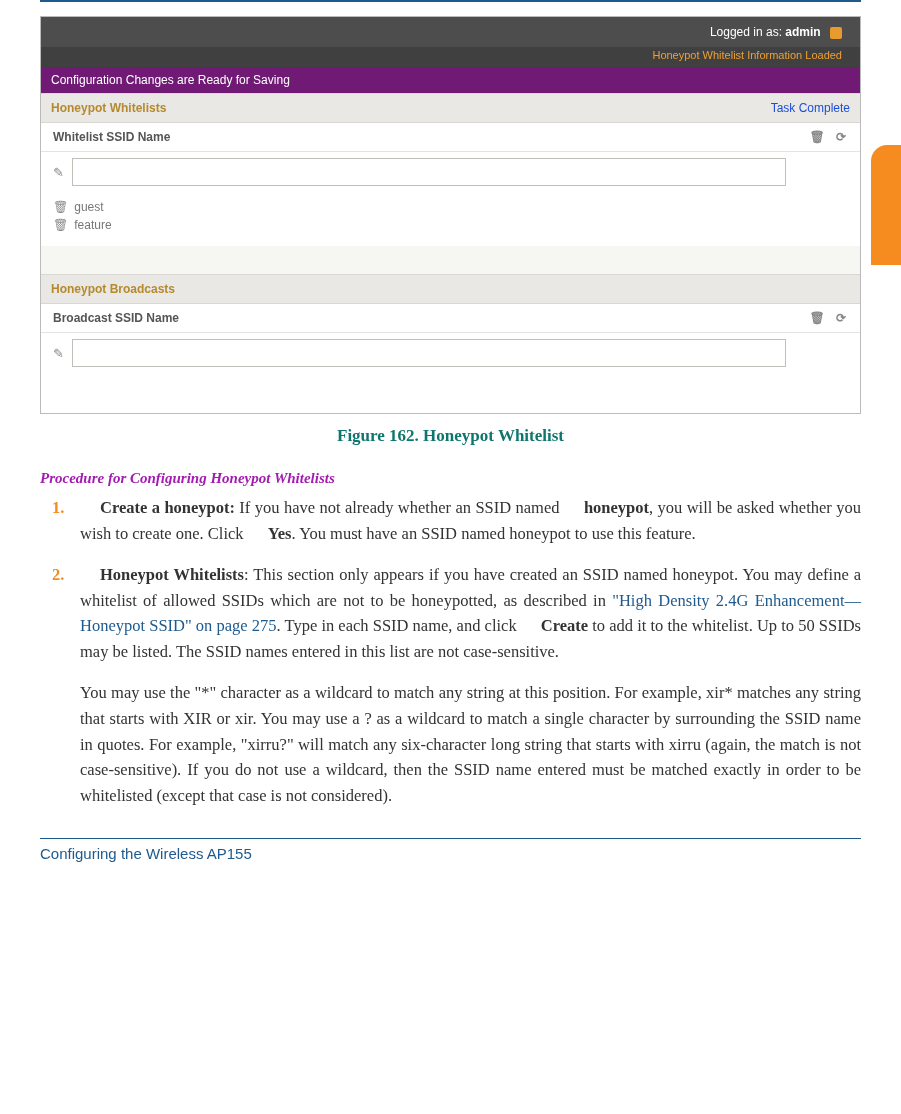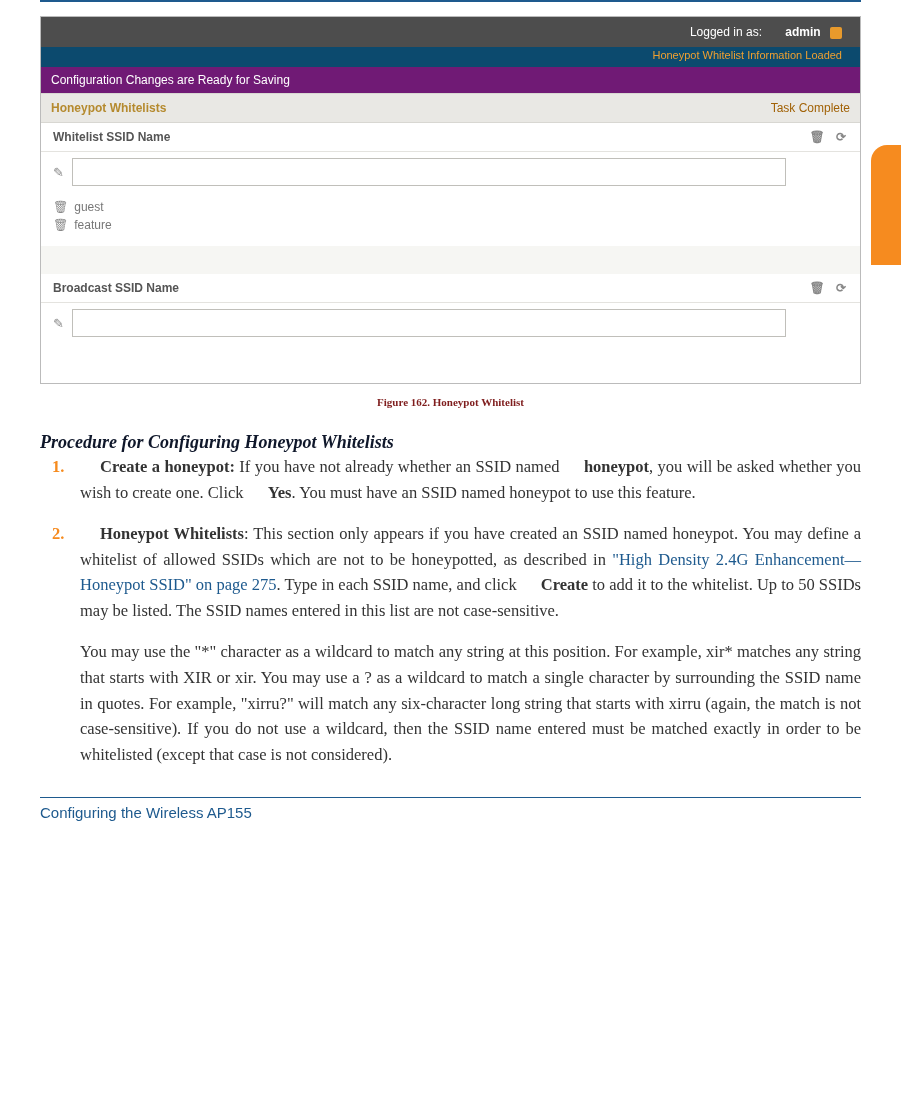--- a/index.html
+++ b/index.html
@@ -43,23 +43,23 @@
       margin-bottom: 12px;
     }
     .ss-topbar {
       background: #4d4d4d;
       color: #fff;
       text-align: right;
       padding: 6px 18px;
       font-size: 12px;
       line-height: 1.5;
     }
-    .ss-topbar .user { font-weight: bold; margin-left: 20px; }
+    .ss-topbar .user { font-weight: bold; }
     .ss-topbar-row2 {
-      background: #0c4a6e;
+      background: #404040;
       color: #f0a030;
       text-align: right;
       padding: 2px 18px 6px 18px;
       font-size: 11px;
     }
     .ss-lock {
       display: inline-block;
       width: 12px; height: 12px;
       background: #e89a2c;
       margin-left: 6px;
@@ -75,21 +75,21 @@
     .ss-section-header {
       display: flex;
       justify-content: space-between;
       background: #e9e8e4;
       border-top: 1px solid #d8d7d2;
       border-bottom: 1px solid #d8d7d2;
       padding: 7px 10px;
       color: #b58a2e;
       font-weight: bold;
     }
-    .ss-section-header .link { color: #a16207; font-weight: normal; }
+    .ss-section-header .link { color: #1d4ed8; font-weight: normal; }
     .ss-subhead {
       display: flex;
       justify-content: space-between;
       align-items: center;
       padding: 7px 12px;
       background: #fff;
       border-bottom: 1px solid #e4e3df;
       color: #555;
       font-weight: bold;
     }
@@ -139,32 +139,32 @@
       color: #888;
       font-size: 12px;
     }
     .ss-gap {
       height: 28px;
       background: #f6f6f3;
     }
     .figure-caption {
       text-align: center;
       font-family: Georgia, serif;
-      font-size: 11px;
-      color: #7f1d1d;
+      font-size: 17px;
+      color: #0f766e;
       margin: 12px 0 24px 0;
       font-weight: bold;
     }
     .subheading {
       font-family: Georgia, serif;
       font-style: italic;
       font-weight: bold;
-      font-size: 18px;
-      color: #0f172a;
-      margin-bottom: 1px;
+      font-size: 15px;
+      color: #a21caf;
+      margin-bottom: 8px;
     }
     .body-list {
       padding-left: 40px;
     }
     .body-item {
       font-size: 16.5px;
       line-height: 1.55;
       color: #333;
       margin-bottom: 16px;
       text-align: justify;
@@ -238,20 +238,24 @@
         <span>guest</span>
       </div>
       <div class="ss-list-item">
         <span class="ss-trash">🗑</span>
         <span>feature</span>
       </div>
     </div>
 
     <div class="ss-gap"></div>
 
+    <div class="ss-section-header">
+      <span>Honeypot Broadcasts</span>
+      <span></span>
+    </div>
     <div class="ss-subhead">
       <span>Broadcast SSID Name</span>
       <span class="ss-icons">
         <span class="ss-icon">🗑</span>
         <span class="ss-icon">⟳</span>
       </span>
     </div>
     <div class="ss-input-row">
       <span class="ss-pencil">✎</span>
       <input class="ss-input" type="text" style="">

